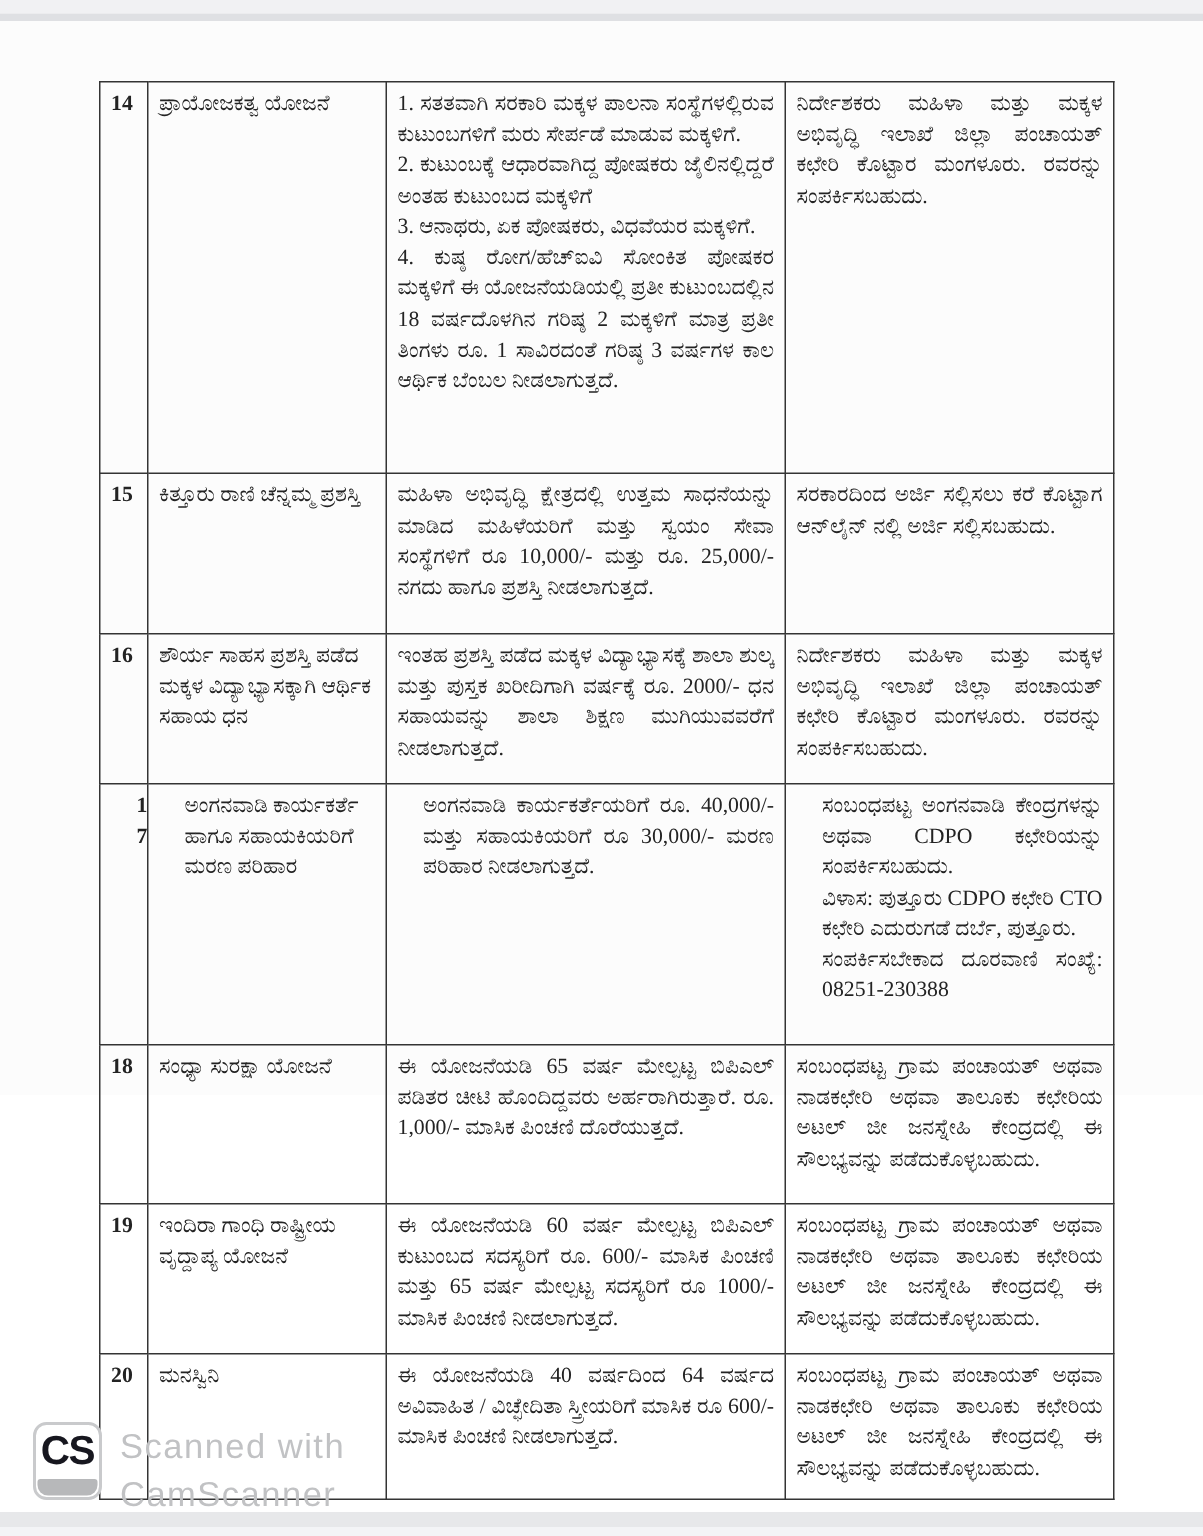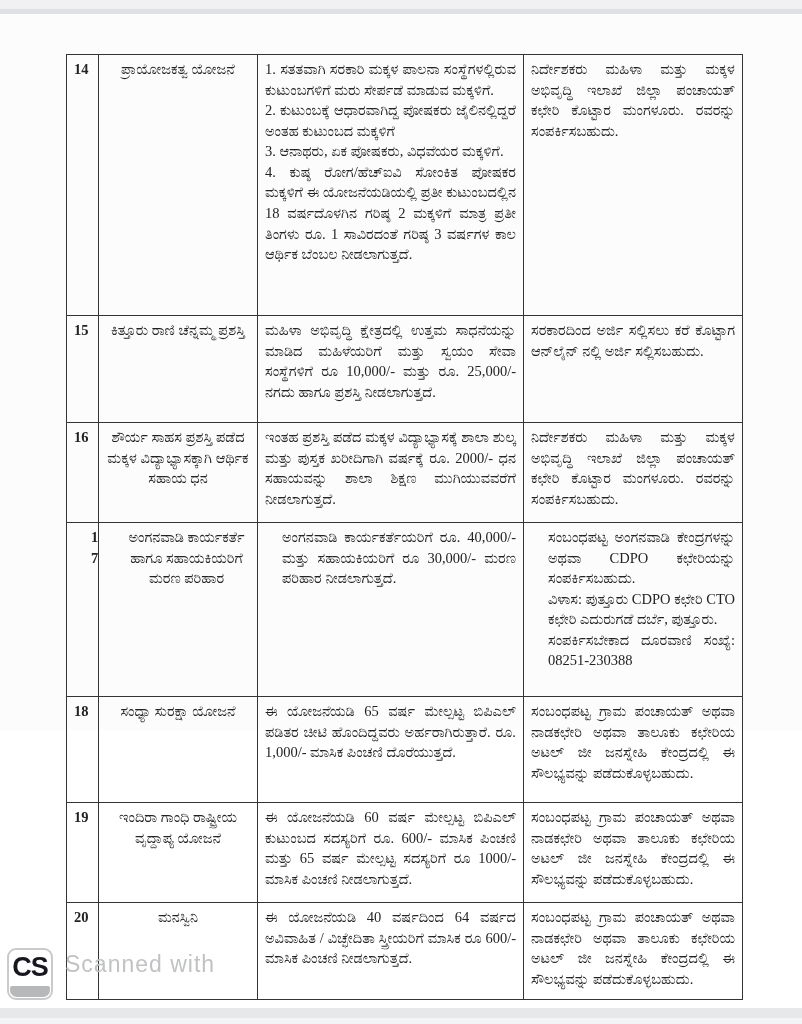--- a/index.html
+++ b/index.html
@@ -37,35 +37,35 @@
   table.schemes td {
     border: 1.5px solid #343434;
     vertical-align: top;
     padding: 4px 7px 4px 7px;
     font-size: 14.5px;
     line-height: 1.42;
     white-space: pre-line;
     word-break: break-word;
   }
   td.c-num     { text-align: left; font-weight: bold; font-size: 14px; padding-left: 5px; }
-  td.c-name    { text-align: center; }
+  td.c-name    { text-align: left; }
   td.c-desc    { text-align: justify; }
   td.c-contact { text-align: justify; }
 
   tr.r14 td { height: 252px; }
   tr.r15 td { height: 98px;  }
   tr.r16 td { height: 91px;  }
   tr.r17 td { height: 165px; padding-left: 24px; }
   tr.r18 td { height: 97px;  }
   tr.r19 td { height: 91px;  }
   tr.r20 td { height: 88px;  }
 
   .watermark {
     position: absolute;
-    left: 7px; top: 948px;
+    left: 22px; top: 948px;
     z-index: 5;
     display: flex;
     align-items: flex-start;
     font-family: "Liberation Sans", "DejaVu Sans", sans-serif;
   }
   .cs-logo {
     position: relative;
     width: 46px; height: 52px;
     background: #ffffff;
     border: 2px solid #c9cacc;
@@ -165,18 +165,19 @@
     </table>
   </div>
 
   <div class="watermark">
     <div class="cs-logo">
       <div class="cs-text">CS</div>
       <div class="cs-base"></div>
     </div>
     <div class="wm-lines">
       <div class="wm-line">Scanned with</div>
+      <div class="wm-line">CamScanner</div>
     </div>
   </div>
 
   <div class="bottom-strip"></div>
   <div class="bottom-strip2"></div>
 </div>
 
 </body></html>

